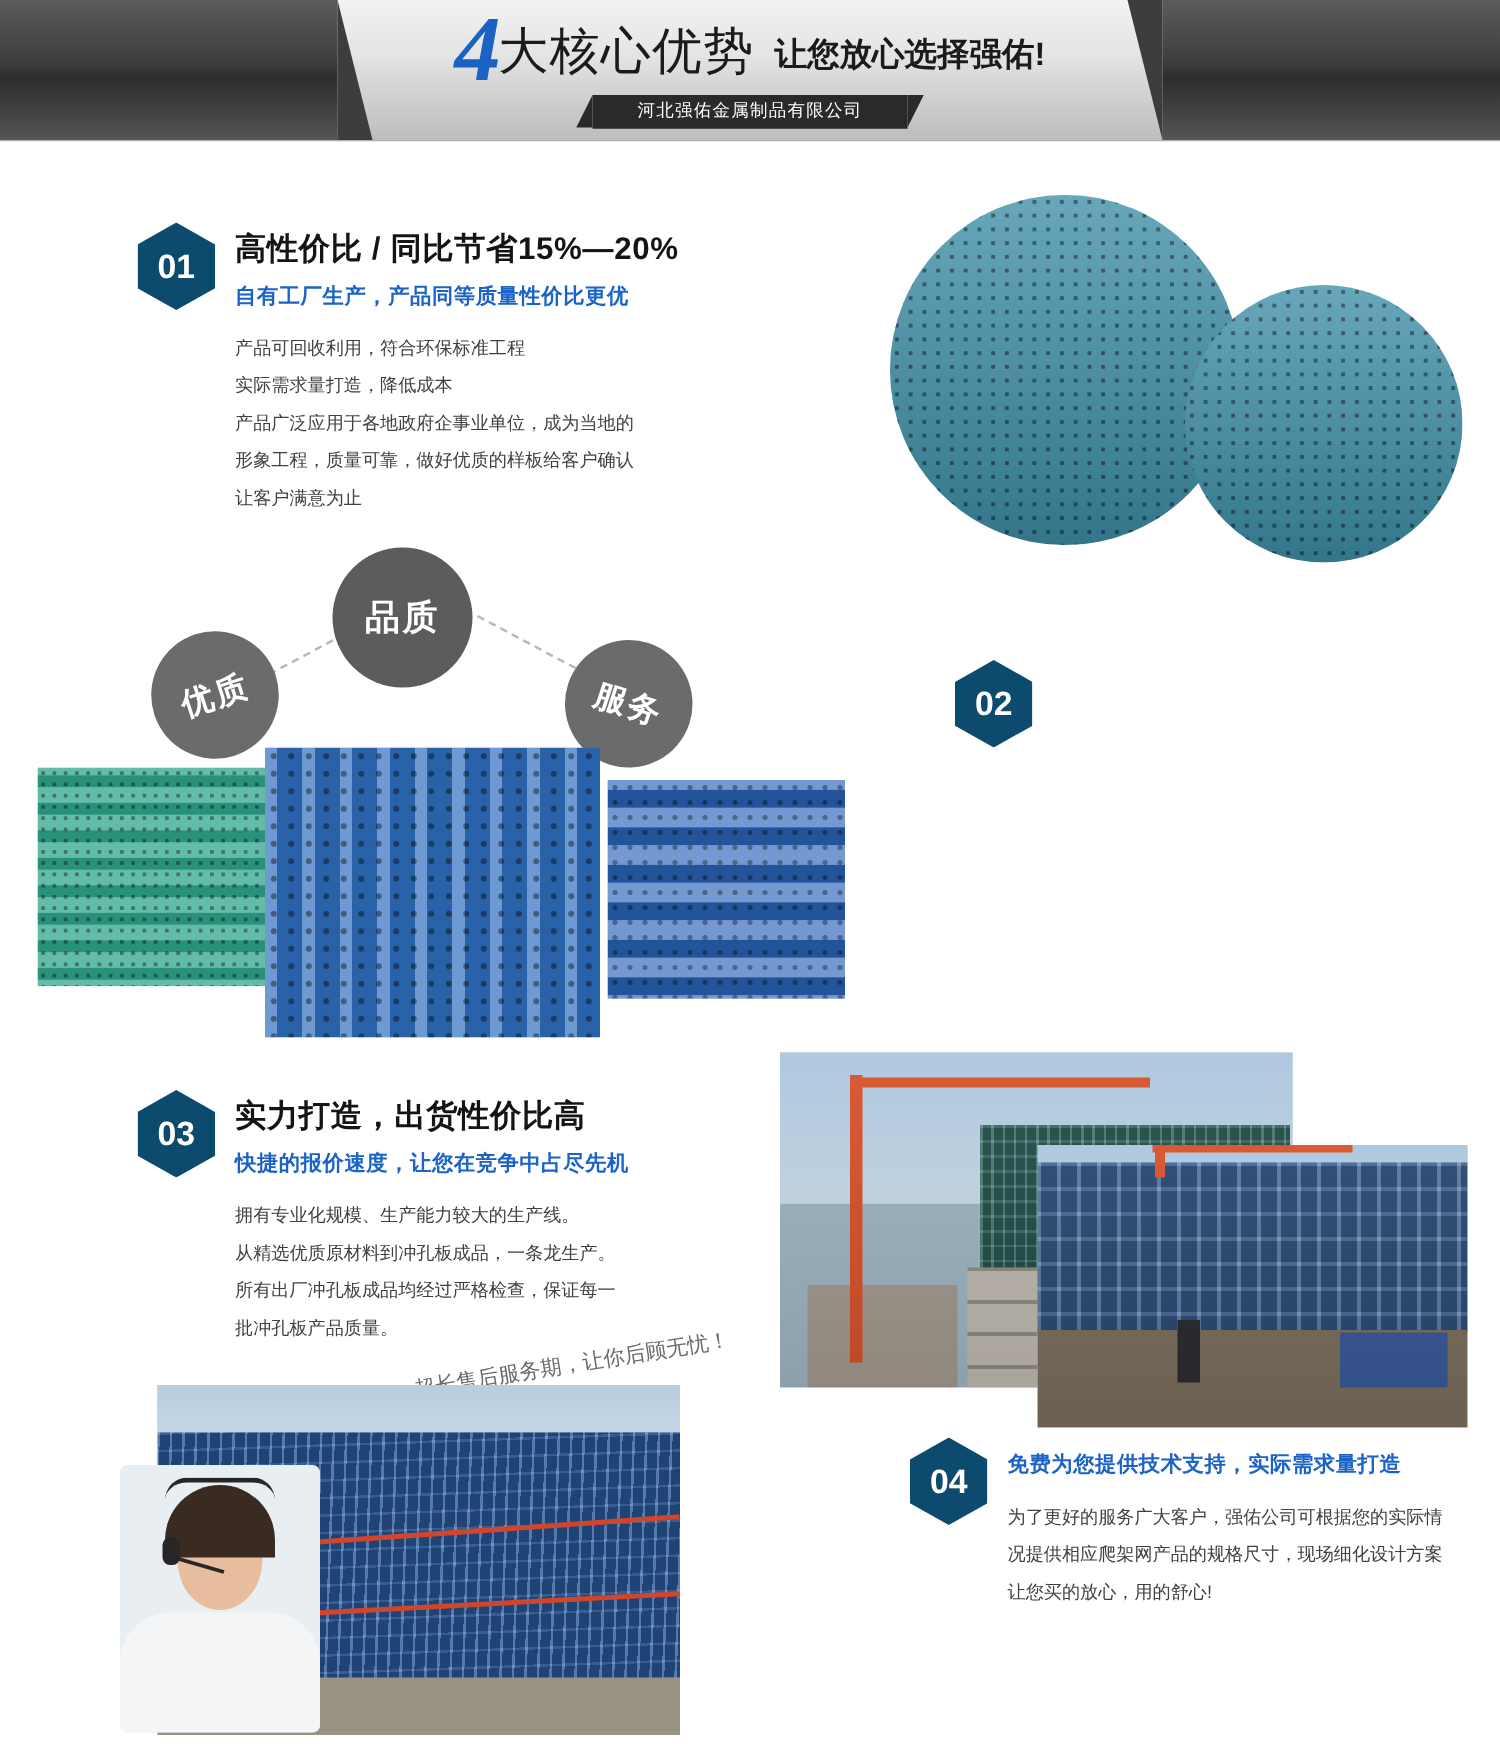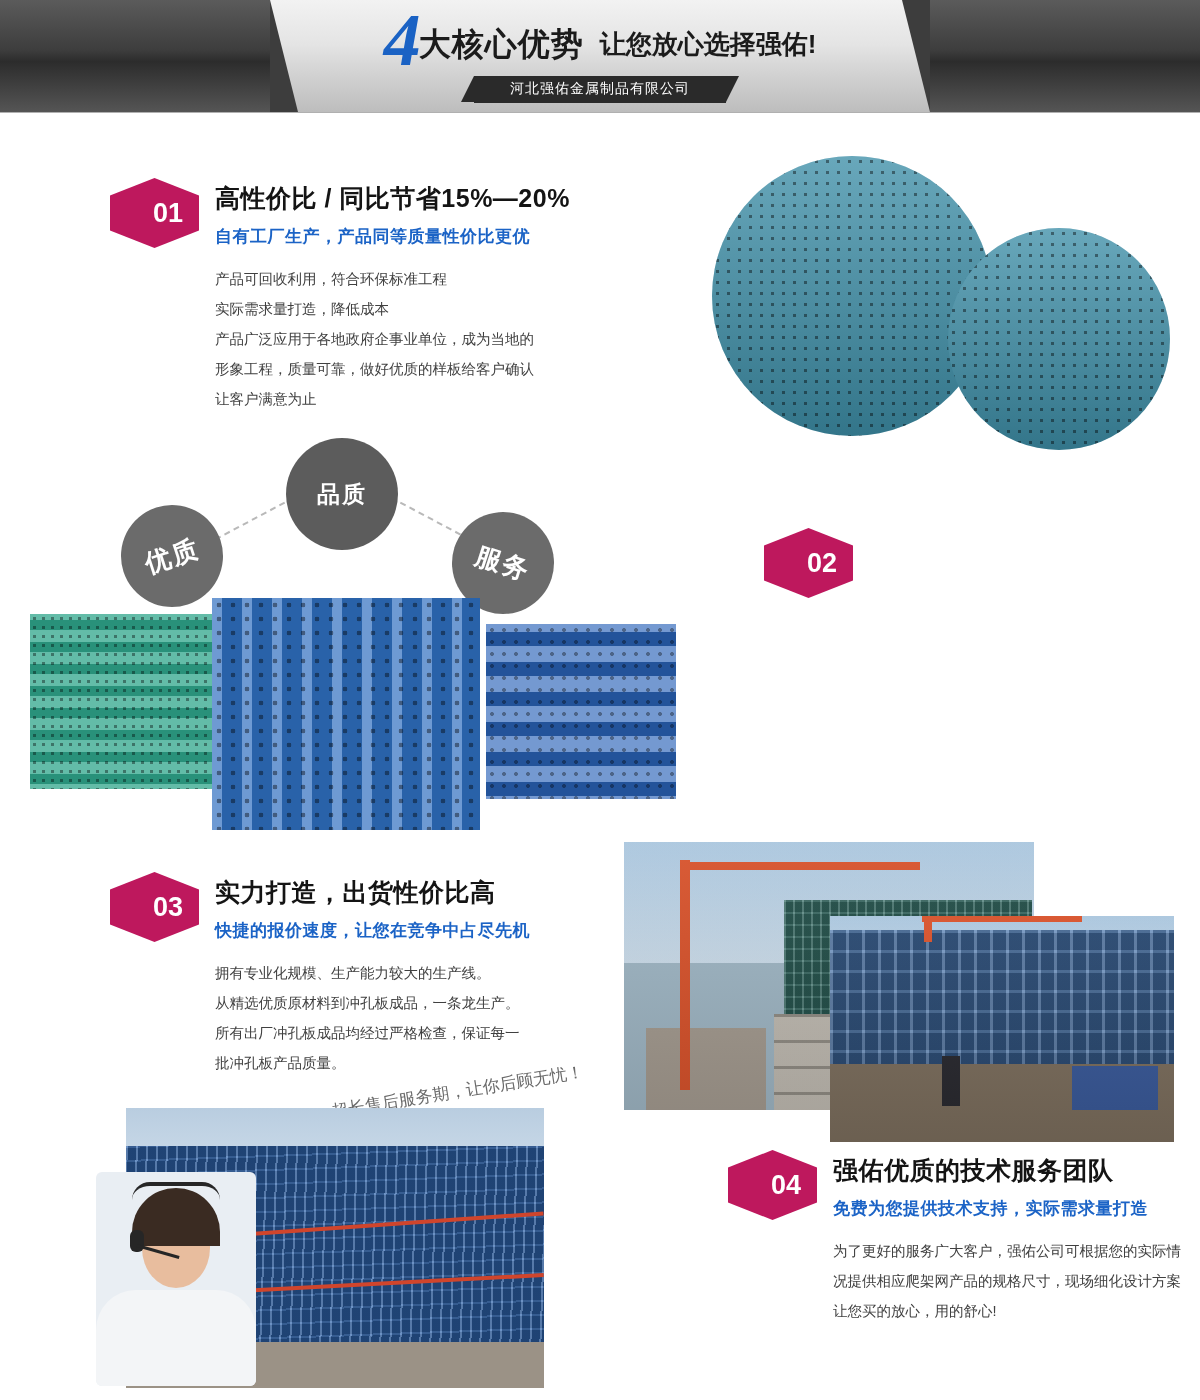--- a/index.html
+++ b/index.html
@@ -57,22 +57,22 @@
     font-family: "Liberation Serif", serif;
     font-size: 74px;
     font-weight: bold;
     font-style: italic;
     color: #1a62c4;
     line-height: 60px;
     vertical-align: -6px;
     letter-spacing: -2px;
   }
   .title-main {
-    font-size: 32px;
-    font-weight: bold;
+    font-size: 40px;
+    font-weight: normal;
     color: #1b1b1b;
     letter-spacing: 1px;
     vertical-align: 4px;
   }
   .title-sub {
     font-size: 26px;
     font-weight: bold;
     color: #1b1b1b;
     letter-spacing: 0px;
     vertical-align: 6px;
@@ -102,31 +102,30 @@
     position: absolute;
     right: -13px; top: 0;
     border-bottom: 26px solid transparent;
     border-left: 13px solid #2a2a2a;
   }
 
   
   .hexnum {
     width: 62px;
     height: 70px;
-    background: #be185d;
+    background: #0c4a6e;
     color: #fff;
     font-size: 27px;
     font-weight: bold;
     font-family: "Liberation Sans", sans-serif;
     display: flex;
     align-items: center;
     justify-content: center;
     clip-path: polygon(50% 0%, 100% 25%, 100% 75%, 50% 100%, 0% 75%, 0% 25%);
     flex: none;
-    padding-left: 27px;
   }
   .feature {
     position: absolute;
     display: flex;
     gap: 16px;
   }
   .f-title {
     font-size: 25px;
     font-weight: bold;
     color: #141414;
@@ -279,21 +278,21 @@
 <div class="photo circle" style="left:712px; top:156px; width:280px; height:280px;">
   <div class="perf"></div>
 </div>
 <div class="photo circle" style="left:948px; top:228px; width:222px; height:222px;">
   <div class="perf"></div>
 </div>
 
 <div class="dashes" style="left:190px; top:520px; width:120px; transform:rotate(-28deg);"></div>
 <div class="dashes" style="left:375px; top:520px; width:120px; transform:rotate(28deg);"></div>
 
-<div class="bubble main" style="left:286px; top:438px; width:112px; height:112px; font-size:23px;">品质</div>
+<div class="bubble main" style="left:266px; top:438px; width:112px; height:112px; font-size:28px;">品质</div>
 <div class="bubble" style="left:121px; top:505px; width:102px; height:102px; font-size:26px; transform:rotate(-18deg);">优质</div>
 <div class="bubble" style="left:452px; top:512px; width:102px; height:102px; font-size:26px; transform:rotate(18deg);">服务</div>
 
 <div class="photo" style="left:30px; top:614px; width:190px; height:175px;">
   <div class="perf green"></div>
 </div>
 <div class="photo" style="left:486px; top:624px; width:190px; height:175px;">
   <div class="perf wave"></div>
 </div>
 <div class="photo" style="left:212px; top:598px; width:268px; height:232px;">
@@ -357,21 +356,20 @@
   <div style="position:absolute; left:46px; top:34px; width:68px; height:82px; background:#e8bd9e; border-radius:34px/40px;"></div>
   <div style="position:absolute; left:36px; top:16px; width:88px; height:58px; background:#3a2b22; border-radius:44px 44px 0 0;"></div>
   <div style="position:absolute; left:34px; top:58px; width:14px; height:22px; background:#262626; border-radius:6px;"></div>
   <div style="position:absolute; left:40px; top:78px; width:44px; height:3px; background:#262626; transform:rotate(16deg);"></div>
   <div style="position:absolute; left:36px; top:10px; width:88px; height:14px; border-top:4px solid #262626; border-radius:44px 44px 0 0;"></div>
 </div>
 
 <div class="feature" style="left:728px; top:1150px; width:460px;">
   <div class="hexnum">04</div>
   <div>
-    <div class="f-title">强佑优质的技术服务团队</div>
     <div class="f-sub">免费为您提供技术支持，实际需求量打造</div>
     <div class="f-body">
       <div>为了更好的服务广大客户，强佑公司可根据您的实际情</div>
       <div>况提供相应爬架网产品的规格尺寸，现场细化设计方案</div>
       <div>让您买的放心，用的舒心!</div>
     </div>
   </div>
 </div>
 
 </body></html>

